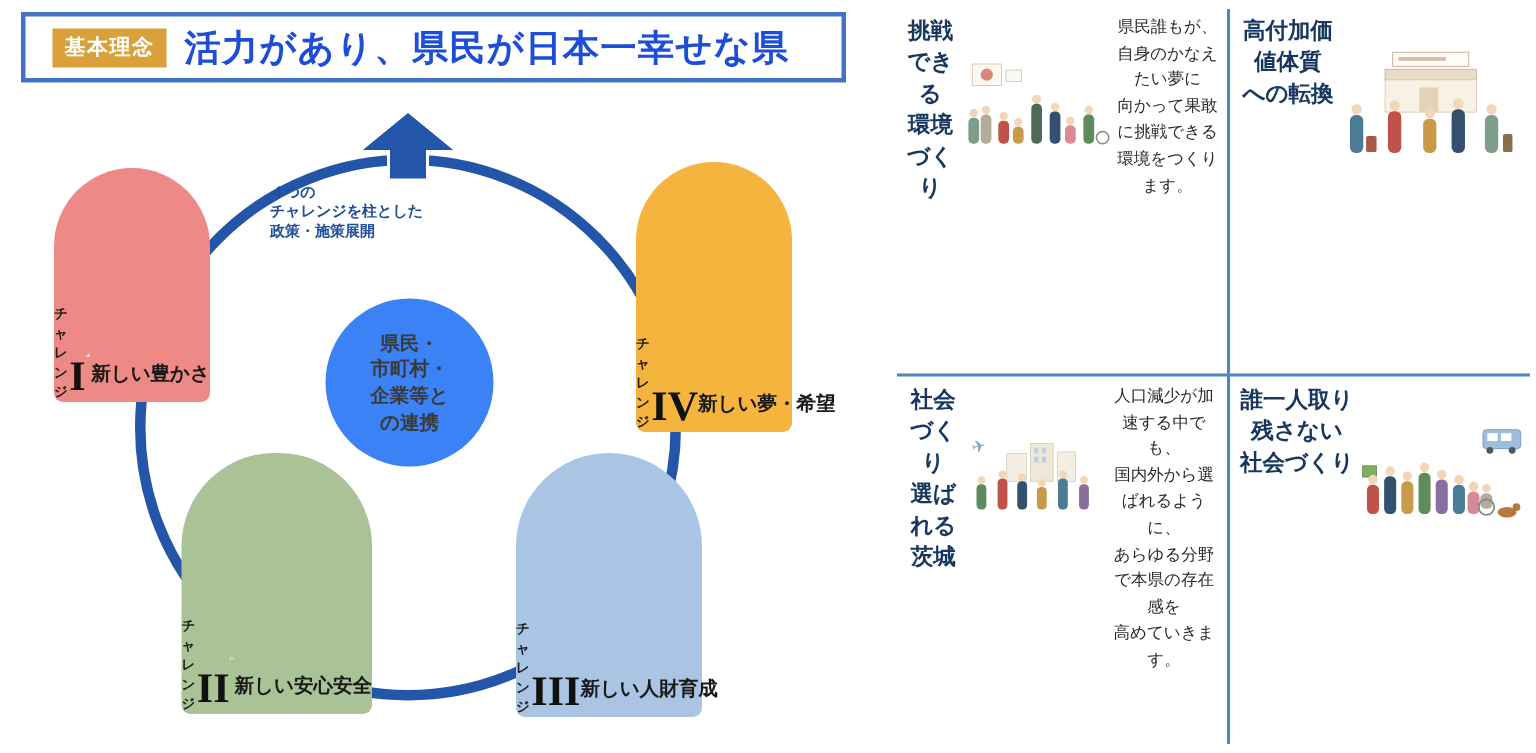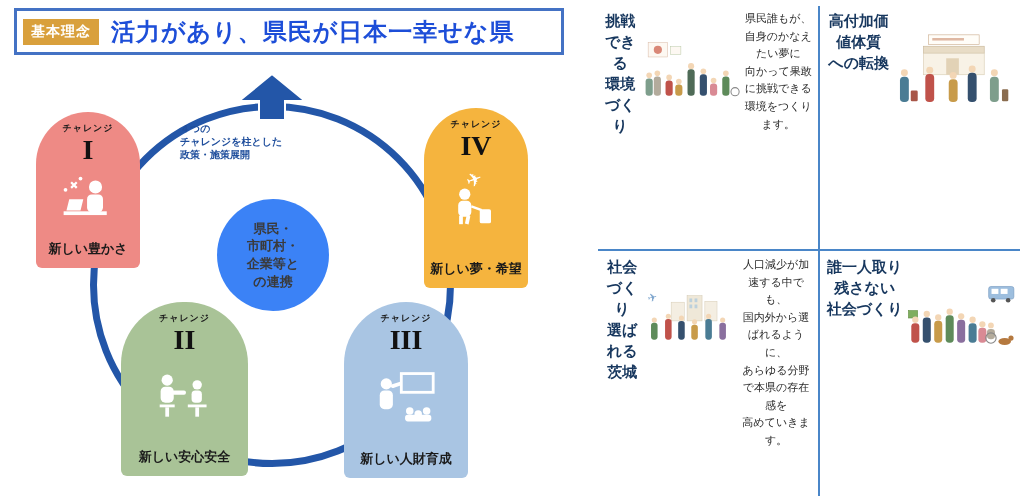--- a/index.html
+++ b/index.html
@@ -1,32 +1,32 @@
 <!DOCTYPE html>
 <html><head>
 <meta charset="utf-8">
 <style>
   *{margin:0;padding:0;box-sizing:border-box}
   html,body{width:1024px;height:502px}
   body{background:#fff;font-family:"Liberation Sans","DejaVu Sans",sans-serif;position:relative;overflow:hidden}
   .canvas{position:absolute;inset:0;width:1024px;height:502px}
 
   
-  .header-box{position:absolute;left:14px;top:8px;width:550px;height:47px;border:3px solid #4472c4;background:#fff;display:flex;align-items:center;padding-left:6px;gap:12px;z-index:5}
+  .header-box{position:absolute;left:14px;top:8px;width:550px;height:47px;border:3px solid #4472c4;background:#fff;display:flex;align-items:center;padding-left:18px;gap:12px;z-index:5}
   .badge{background:#d9a03c;color:#fff;font-weight:bold;font-size:14px;padding:4px 8px;letter-spacing:1px;white-space:nowrap}
   .title{color:#1d4ed8;font-weight:bold;font-size:24px;letter-spacing:1px;white-space:nowrap}
 
   
   .ring{position:absolute;left:90px;top:103px;width:364px;height:364px;border:7px solid #2356a8;border-radius:50%;z-index:1}
   .up-arrow{position:absolute;left:239px;top:74px;width:66px;height:46px;z-index:3}
   .arrow-text{position:absolute;left:180px;top:122px;width:220px;text-align:left;color:#1f4e9c;font-weight:bold;font-size:10px;line-height:1.3;white-space:pre-line;z-index:2}
   .center-circle{position:absolute;left:217px;top:199px;width:112px;height:112px;background:#3b82f6;border-radius:50%;display:flex;align-items:center;justify-content:center;z-index:2}
   .center-circle .ct{text-align:center;font-size:13px;font-weight:bold;color:#3a3a3a;line-height:1.35;white-space:pre-line}
 
-  .card{position:absolute;display:flex;flex-direction:column;align-items:center;z-index:4}
+  .card{position:absolute;display:flex;flex-direction:row;align-items:flex-end;z-index:4}
   .card-1{left:36px;top:112px;width:104px;height:156px;background:#ee8a85;border-radius:52px 52px 6px 6px}
   .card-4{left:424px;top:108px;width:104px;height:180px;background:#f5b43e;border-radius:52px 52px 6px 6px}
   .card-2{left:121px;top:302px;width:127px;height:174px;background:#a9c397;border-radius:62px 62px 6px 6px}
   .card-3{left:344px;top:302px;width:124px;height:176px;background:#a9c5e3;border-radius:62px 62px 6px 6px}
   .card-tag{font-size:9px;font-weight:bold;color:#1a1a1a;margin-top:10px;letter-spacing:1px}
   .card-numeral{font-family:"Liberation Serif","DejaVu Serif",serif;font-size:28px;font-weight:bold;color:#111;line-height:1.1}
   .card-icon{width:60px;height:62px;margin-top:4px}
   .card-2 .card-icon,.card-3 .card-icon{height:74px}
   .card-label{margin-top:auto;margin-bottom:10px;font-size:13px;font-weight:bold;color:#1a1a1a;white-space:nowrap}
 

